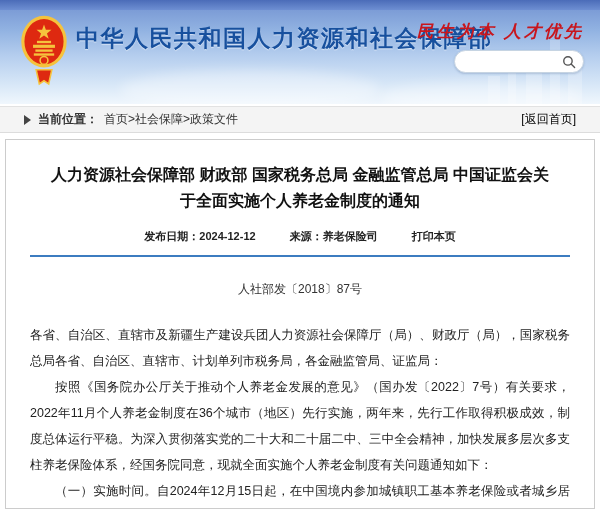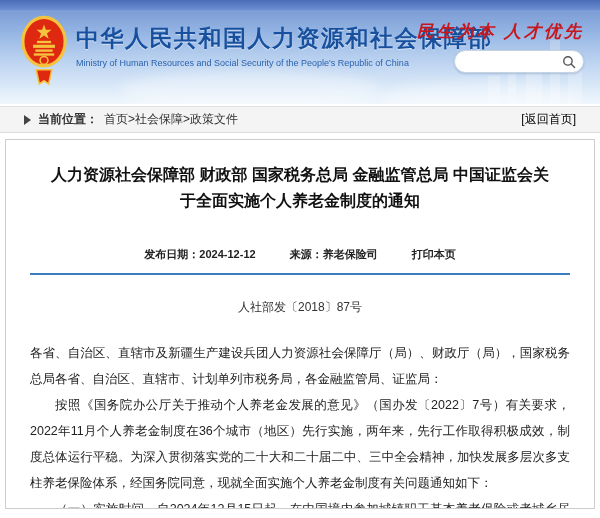--- a/index.html
+++ b/index.html
@@ -85,21 +85,21 @@
     height:370px; overflow:hidden;
   }
   .article-title {
     font-size:16px; font-weight:bold; color:#111;
     text-align:center; line-height:1.65;
     margin:2px 18px 0 18px;
   }
   .article-meta {
     display:flex; justify-content:center; gap:34px;
     font-size:11px; font-weight:bold; color:#222;
-    margin-top:32px;
+    margin-top:14px;
   }
   .print-link { color:#222; text-decoration:none; cursor:pointer; }
   .blue-divider { border-bottom:2px solid #3c7cc0; margin-top:11px; }
   .doc-number { text-align:center; font-size:12px; color:#333; margin-top:24px; }
   .article-body { margin-top:24px; font-size:12.5px; line-height:26px; color:#222; text-align:justify; }
   .article-body p.indent { text-indent:2em; }
 </style>
 </head>
 <body>
 
@@ -124,21 +124,20 @@
         <rect x="16" y="38" width="28" height="4" fill="#f5c33d"></rect>
         <rect x="19" y="44" width="22" height="3" fill="#f5c33d"></rect>
         <rect x="17" y="49" width="26" height="3" fill="#f5c33d"></rect>
         <rect x="21" y="33" width="18" height="3" fill="#f5c33d"></rect>
         <circle cx="30" cy="58" r="5" fill="none" stroke="#f5c33d" stroke-width="2"></circle>
       </svg>
     </span>
 
     <div class="site-titles">
       <div class="site-title-cn">中华人民共和国人力资源和社会保障部</div>
-      <div class="site-title-en">Ministry of Human Resources and Social Security of the People's Republic of China</div>
     </div>
 
     <div class="slogan">民生为本 人才优先</div>
 
     <div class="search-box">
       <input type="text" placeholder="" style="">
       <button class="search-btn" aria-label="search">
         <svg width="14" height="14" viewBox="0 0 20 20">
           <circle cx="8.5" cy="8.5" r="6" fill="none" stroke="#555" stroke-width="2"></circle>
           <line x1="13" y1="13" x2="18" y2="18" stroke="#555" stroke-width="2" stroke-linecap="round"></line>

